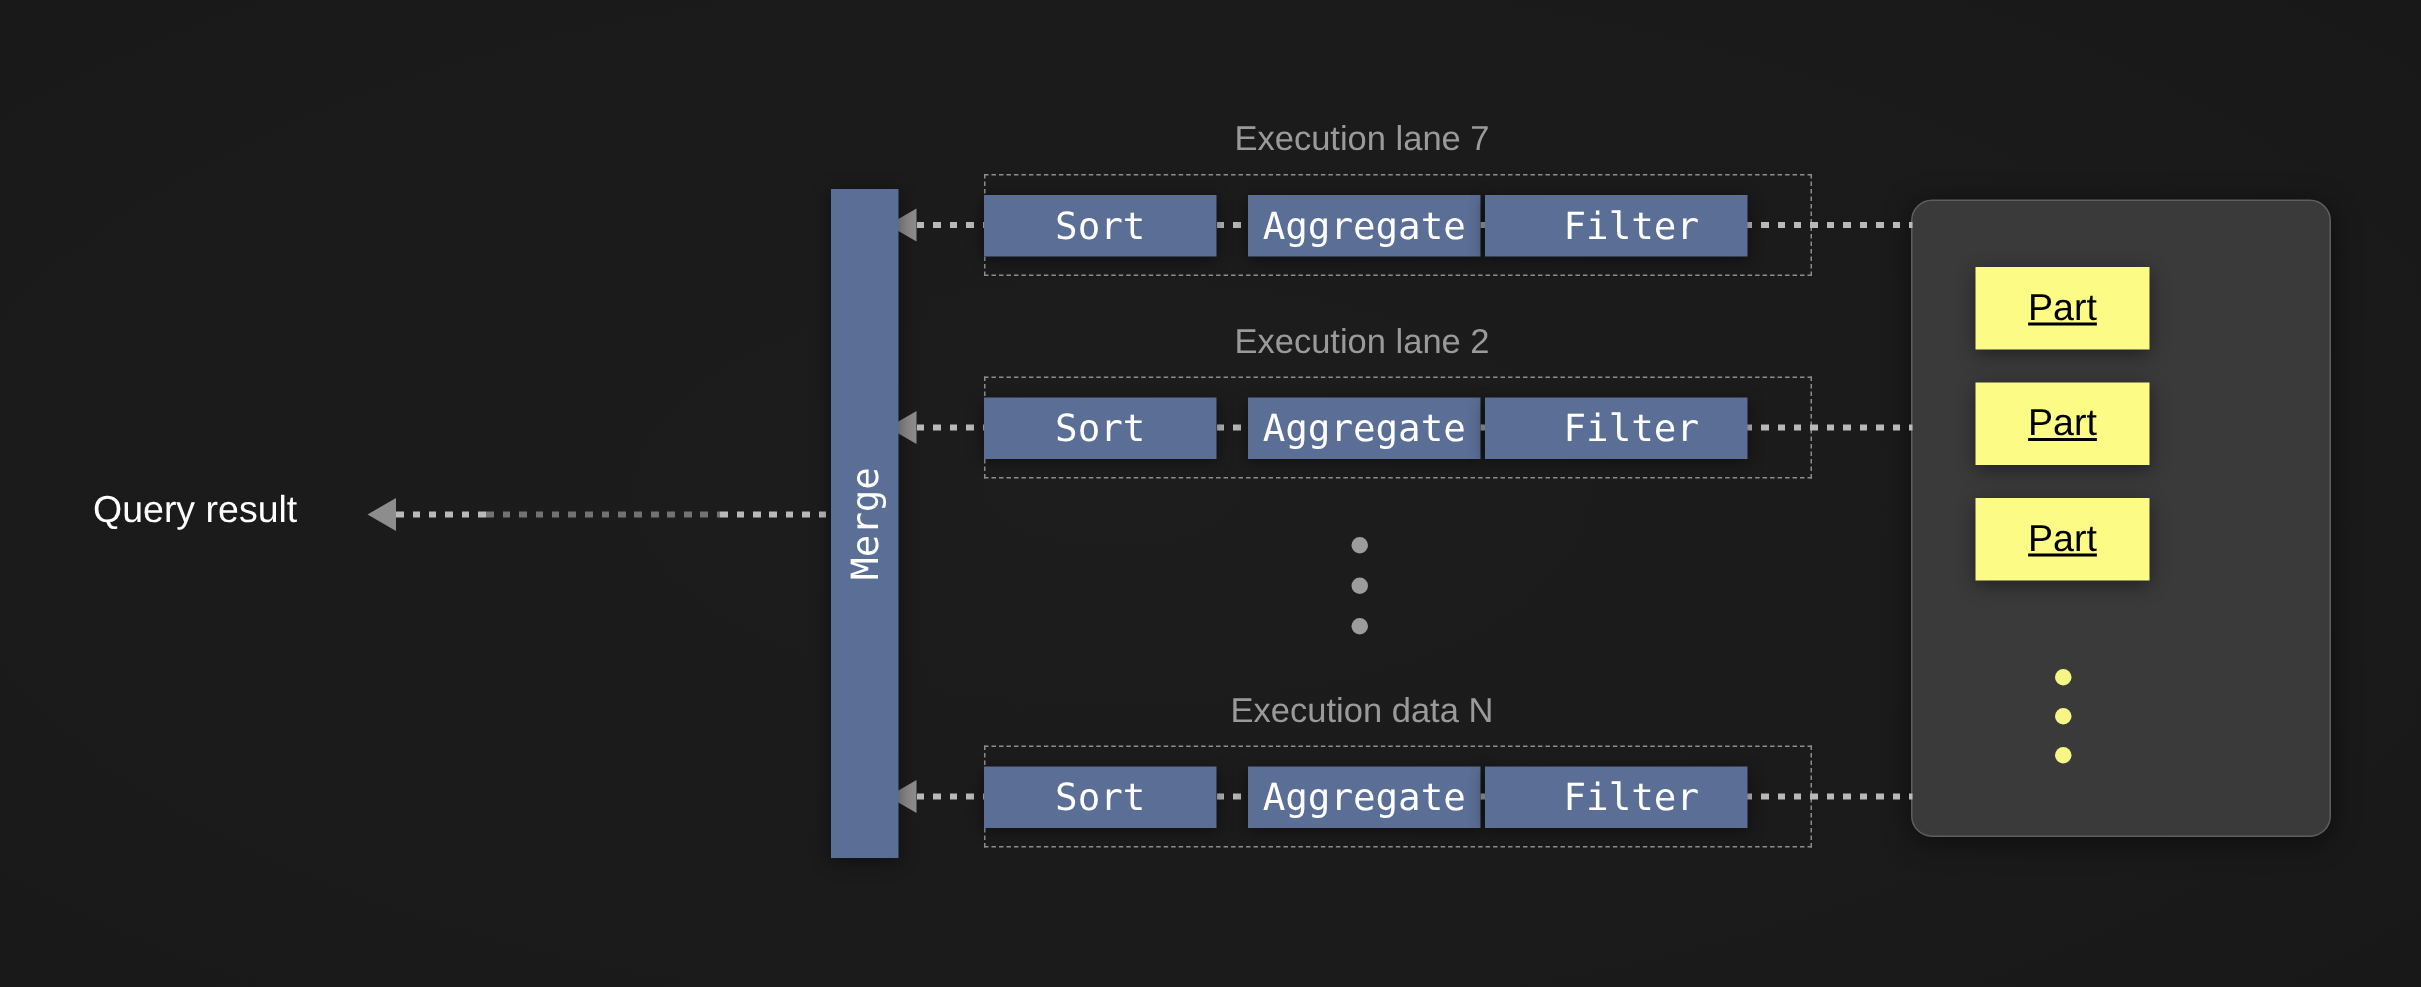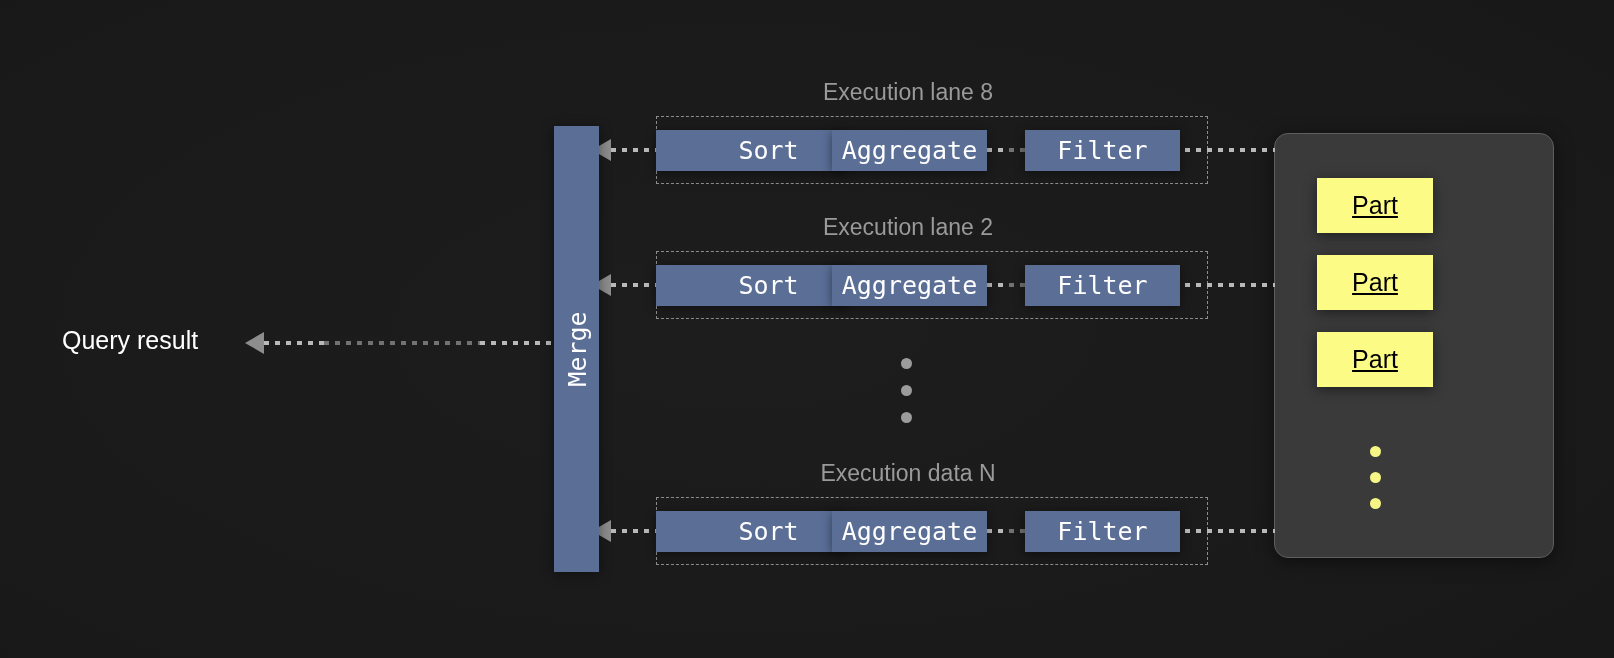--- a/index.html
+++ b/index.html
@@ -42,21 +42,21 @@
     letter-spacing: 0px;
     box-shadow: 0 2px 10px rgba(0,0,0,0.45);
     z-index: 4;
   }
   .op-limit {
     left: 322px;
     top: 322px;
     width: 158px;
     height: 41px;
   }
-  .op-sort   { width: 155px; height: 41px; padding-left: 35px; }
+  .op-sort   { width: 155px; height: 41px; }
   .op-agg    { width: 155px; height: 41px; }
   .op-filter { width: 155px; height: 41px; }
 
   
   .merge-bar {
     position: absolute;
     left: 554px;
     top: 126px;
     width: 45px;
     height: 446px;
@@ -97,21 +97,21 @@
   .lane-ops {
     position: absolute;
     left: 656px;
     width: 552px;
     height: 41px;
     z-index: 4;
   }
   .lane-ops .op { position: absolute; top: 0; }
   .lane-ops .op-sort   { left: 0px; }
   .lane-ops .op-agg    { left: 176px; }
-  .lane-ops .op-filter { left: 369px; }
+  .lane-ops .op-filter { left: 334px; padding-left: 20px; }
 
   
   .dots-line {
     position: absolute;
     height: 4px;
     background-image: repeating-linear-gradient(
       to right,
       #b9b9b9 0px, #b9b9b9 5px,
       rgba(0,0,0,0) 5px, rgba(0,0,0,0) 11px
     );
@@ -219,21 +219,21 @@
 
   <div class="dots-line" style="left:324px; top:341px; width:156px; opacity:0.55;"></div>
 
   <div class="dots-line" style="left:480px; top:341px; width:76px;"></div>
 
 
   <div class="merge-bar">
     <span class="merge-label">Merge</span>
   </div>
 
-  <div class="lane-title" style="left:708px; top:78px;">Execution lane 8</div>
+  <div class="lane-title" style="left:708px; top:78px;">Execution lane 7</div>
   <div class="lane-box" style="top:116px;"></div>
   <div class="arrow-left" style="left:592px; top:139px;"></div>
   <div class="dots-line" style="left:611px; top:148px; width:48px;"></div>
   <div class="dots-line" style="left:659px; top:148px; width:155px; opacity:0.55;"></div>
   <div class="dots-line" style="left:811px; top:148px; width:22px;"></div>
   <div class="dots-line" style="left:833px; top:148px; width:155px; opacity:0.55;"></div>
   <div class="dots-line" style="left:987px; top:148px; width:22px;"></div>
   <div class="dots-line" style="left:1009px; top:148px; width:155px; opacity:0.55;"></div>
   <div class="dots-line" style="left:1163px; top:148px; width:112px;"></div>
   <div class="lane-ops" style="top:130px;">

